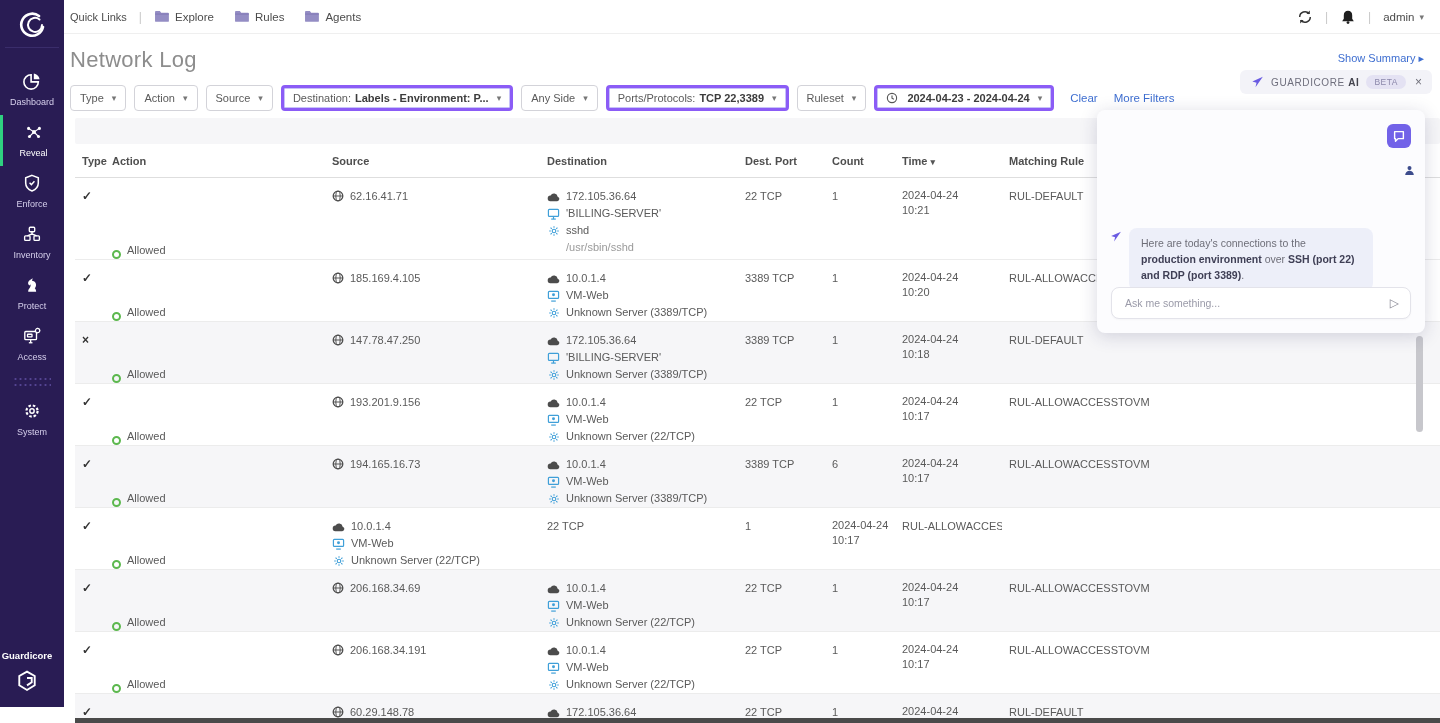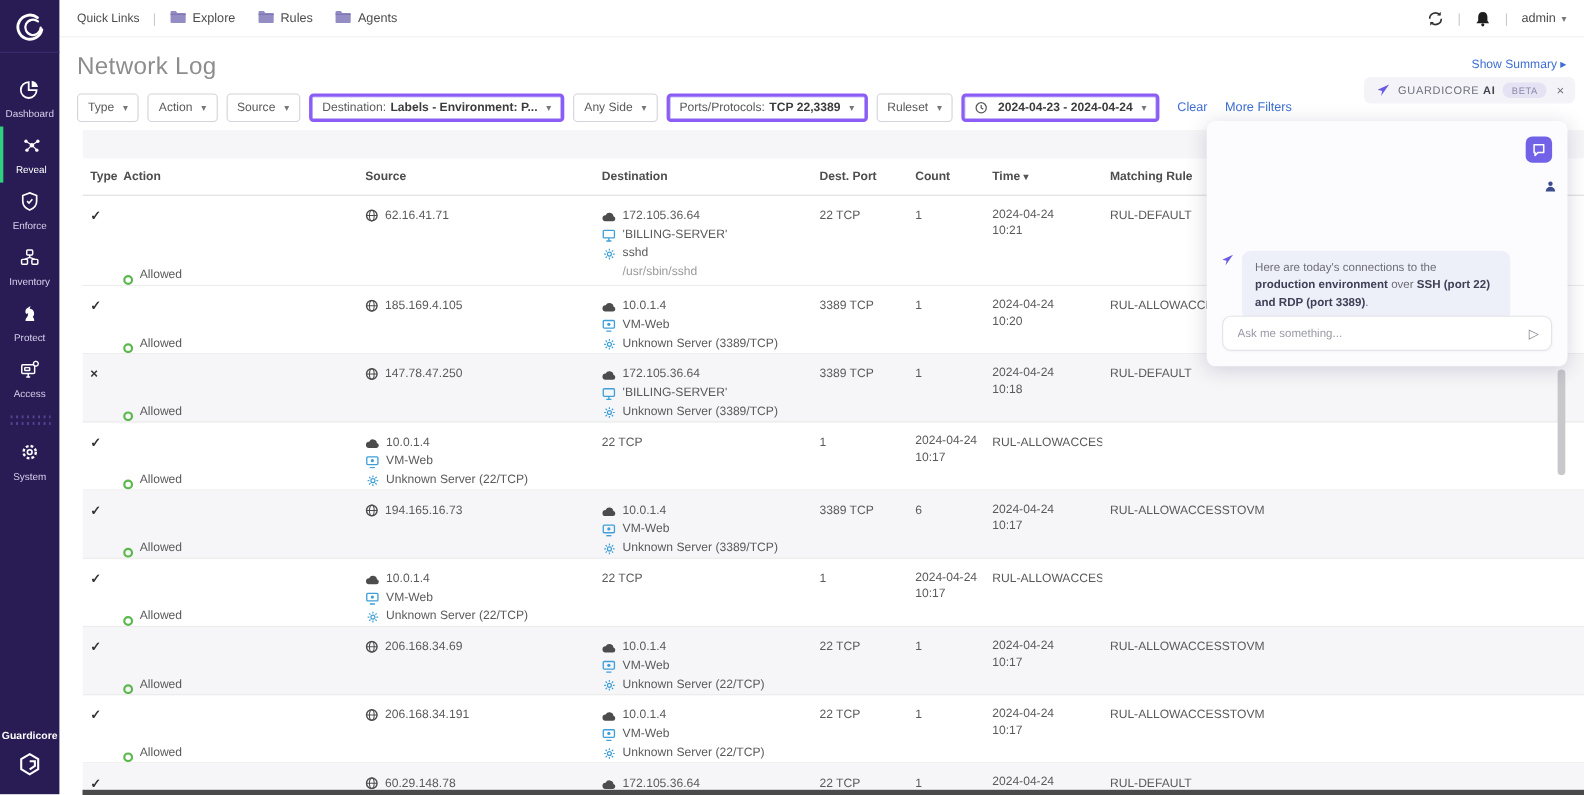--- a/index.html
+++ b/index.html
@@ -1,21 +1,21 @@
 <!DOCTYPE html>
 <html><head>
 <meta charset="utf-8">
 <style>
   html,body{margin:0;padding:0;width:1440px;height:723px;overflow:hidden;
     font-family:"Liberation Sans",sans-serif;background:#fff;color:#595959;}
   *{box-sizing:border-box;}
   .app{position:relative;width:1440px;height:723px;overflow:hidden;}
 
   
-  .sidebar{position:absolute;left:0;top:0;bottom:1px;width:54px;background:#291c54;z-index:40;
+  .sidebar{position:absolute;left:0;top:0;bottom:16px;width:64px;background:#291c54;z-index:40;
     display:flex;flex-direction:column;align-items:center;}
   .logo-block{width:54px;height:48px;display:flex;align-items:center;justify-content:center;
     border-bottom:1px solid #3a2d6b;}
   .side-items{margin-top:16px;display:flex;flex-direction:column;width:100%;}
   .side-item{height:51px;display:flex;flex-direction:column;align-items:center;justify-content:center;
     gap:3px;cursor:pointer;position:relative;width:100%;}
   .side-item .lbl{font-size:9px;color:#d6d0ec;}
   .side-item.active{border-left:3px solid #2fd180;}
   .side-item.active .lbl{color:#fff;}
   .side-dots{width:38px;height:12px;margin:6px auto;
@@ -485,20 +485,28 @@
               <div>10:18</div>
             </div>
             <div class="td">RUL-DEFAULT</div>
           </div>
           <div class="grid trow">
             <div class="td"><span class="type-glyph">✓</span></div>
             <div class="td action-cell">
               <span class="ring"></span>
               <span>Allowed</span>
             </div>
+            <div class="td src-cell">
+              <span><svg width="12" height="12" viewBox="0 0 14 14" style="margin-top:2px">
+                  <circle cx="7" cy="7" r="5.6" fill="none" stroke="#4c4c4c" stroke-width="1.5"></circle>
+                  <ellipse cx="7" cy="7" rx="2.5" ry="5.6" fill="none" stroke="#4c4c4c" stroke-width="1.1"></ellipse>
+                  <line x1="1.4" y1="7" x2="12.6" y2="7" stroke="#4c4c4c" stroke-width="1.1"></line>
+                </svg></span>
+              <span>193.201.9.156</span>
+            </div>
             <div class="td">
               <div class="dest-line">
                 <span class="dicon">
                   <svg width="13" height="10" viewBox="0 0 14 10">
                     <path d="M3.6 9.5 a3 3 0 0 1 .3-6 a4 4 0 0 1 7.6 1.1 a2.5 2.5 0 0 1-.5 4.9 z" fill="#4c4c4c"></path>
                   </svg>
                 </span>
                 <span>10.0.1.4</span>
               </div>
               <div class="dest-line">

